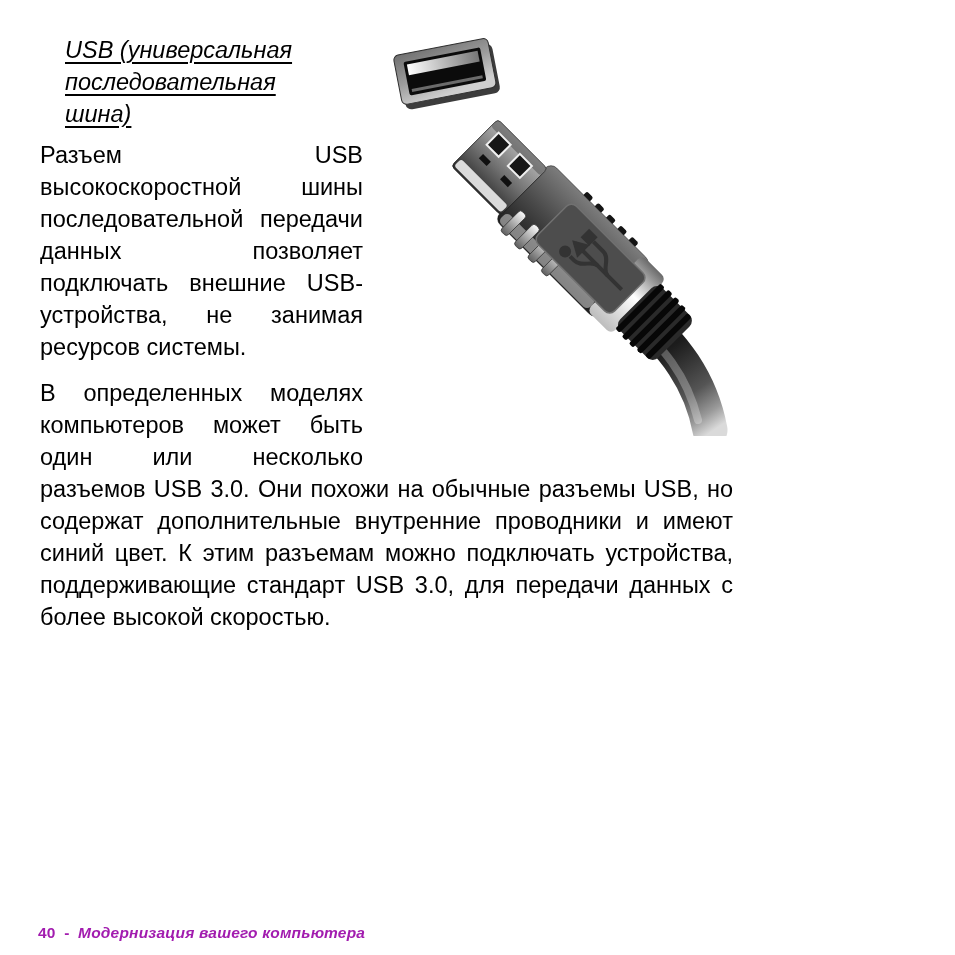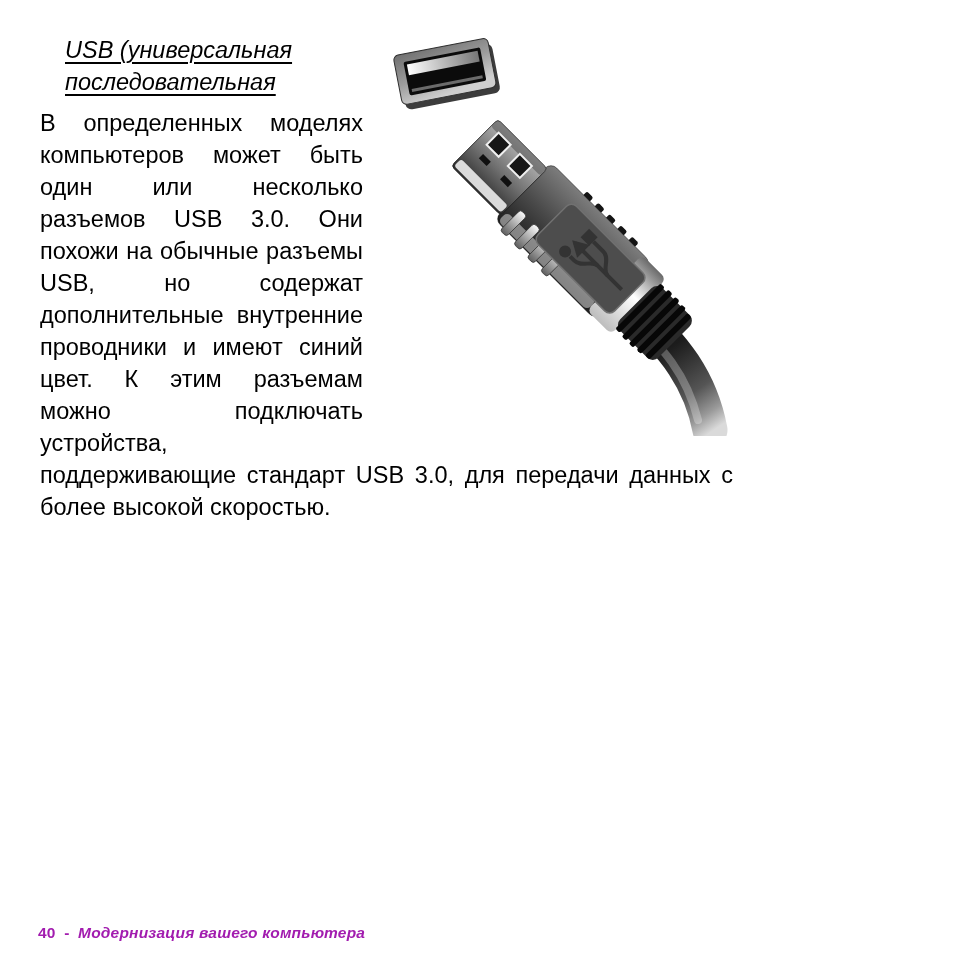--- a/index.html
+++ b/index.html
@@ -159,22 +159,24 @@
           <rect x="239" y="-33" width="6" height="66" rx="2" fill="#070707"></rect>
           <rect x="249" y="-33" width="6" height="66" rx="2" fill="#070707"></rect>
           <rect x="259" y="-32" width="6" height="64" rx="2" fill="#070707"></rect>
           <rect x="269" y="-30" width="6" height="60" rx="2" fill="#070707"></rect>
         </g>
       </svg>
     </figure>
 
     <h1 class="heading">
       <span class="heading-line">USB (универсальная последовательная</span>
+      <span class="heading-line">шина)</span>
     </h1>
 
+    <p class="body-text">Разъем USB высокоскоростной шины последовательной передачи данных позволяет подключать внешние USB-устройства, не занимая ресурсов системы.</p>
 
     <p class="body-text">В определенных моделях компьютеров может быть один или несколько разъемов USB 3.0. Они похожи на обычные разъемы USB, но содержат дополнительные внутренние проводники и имеют синий цвет. К этим разъемам можно подключать устройства, поддерживающие стандарт USB 3.0, для передачи данных с более высокой скоростью.</p>
 
   </div>
 
   <footer class="footer">
     <span class="page-num">40</span>
     <span class="sep">-</span>
     <span class="section-title">Модернизация вашего компьютера</span>
   </footer>

